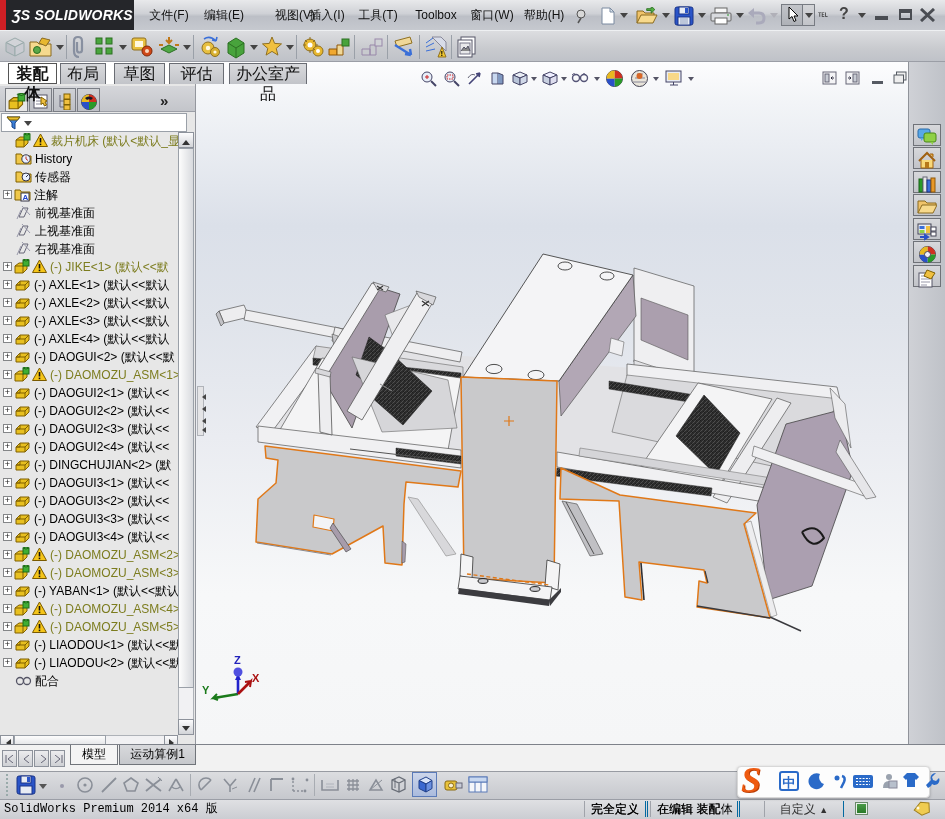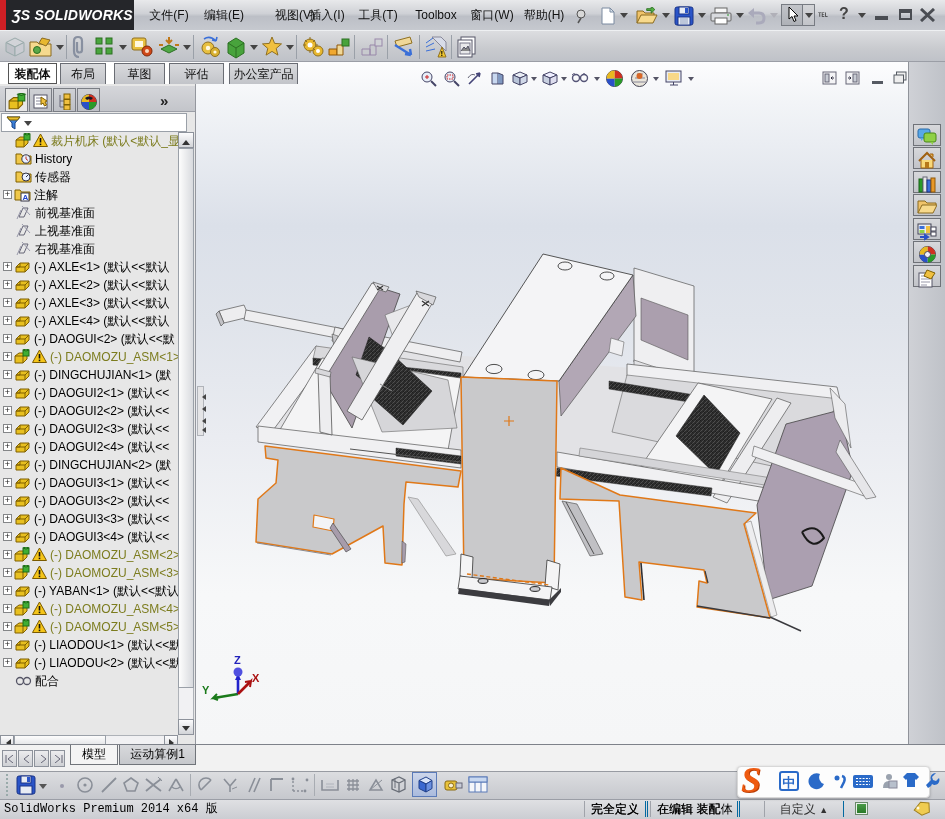--- a/index.html
+++ b/index.html
@@ -4,21 +4,21 @@
 html,body{width:945px;height:819px;overflow:hidden}
 body{font-family:"Liberation Sans",sans-serif;position:relative;background:#c9ccd2}
 .abs{position:absolute}
 #titlebar{left:0;top:0;width:945px;height:30px;background:linear-gradient(#e8e9eb,#cfd1d6 45%,#bcbfc6 55%,#c6c9cf)}
 #logo{left:0;top:0;width:134px;height:30px;background:#25262a}
 #logo .red{position:absolute;left:0;top:0;width:6px;height:30px;background:#cf1f25}
 #logo .tx{position:absolute;left:12px;top:7px;color:#fff;font-size:14px;font-weight:bold;font-style:italic;letter-spacing:.2px}
 .menuitem{position:absolute;top:0;height:30px;line-height:30px;font-size:12px;color:#111;text-align:center}
 #tb2{left:0;top:30px;width:945px;height:32px;background:linear-gradient(#dcdde0,#c8cace 60%,#bfc2c8);border-top:1px solid #eef0f2;border-bottom:1px solid #9b9ea6}
 #tabrow{left:0;top:62px;width:945px;height:22px;background:#fff}
-.ctab{position:absolute;top:63px;height:21px;line-height:20px;font-size:12px;text-align:center;color:#111;border:1px solid #6a6d74;border-bottom:none;background:linear-gradient(#d9dadd,#c2c4c9);z-index:2}
+.ctab{position:absolute;top:63px;height:21px;line-height:20px;font-size:16px;text-align:center;color:#111;border:1px solid #6a6d74;border-bottom:none;background:linear-gradient(#d9dadd,#c2c4c9);z-index:2}
 .ctab.act{background:#fff;font-weight:bold;border:1px solid #555;z-index:3}
 #viewport{left:196px;top:62px;width:712px;height:682px;background:linear-gradient(#fdfdfe 0%,#f2f4f7 6%,#dbe0e9 24%,#e0e4eb 38%,#eaecf1 55%,#f7f8f9 78%,#f5f6f7 100%)}
 #lpanel{left:0;top:84px;width:196px;height:666px;background:#e7e7e7;border-right:1px solid #94979e}
 #ptabs{left:0;top:86px;width:195px;height:26px;background:linear-gradient(#d5d6da,#c3c5ca);border-bottom:1px solid #9b9ea6}
 .ptab{position:absolute;top:88px;width:23px;height:24px;border:1px solid #7a7d84;background:linear-gradient(#cfd1d5,#bdbfc5)}
 .ptab.act{background:#e7e7e7}
 #filterrow{left:1px;top:113px;width:186px;height:19px;background:#fff;border:1px solid #9aa0a8}
 #tree{left:1px;top:132px;width:177px;height:603px;overflow:hidden;background:#e7e7e7}
 .trow{position:relative;height:18px;white-space:nowrap;font-family:"Liberation Sans",sans-serif;font-size:12px;line-height:18px;color:#000}
 .olive{color:#7c7c1e}
@@ -206,21 +206,21 @@
       <rect x="2" y="5" width="14" height="17" fill="#fff" stroke="#556"></rect>
       <rect x="4" y="8" width="10" height="11" fill="#e8e8ea" stroke="#778"></rect>
       <path d="M5 16 l3 -4 2 2 2 -3 2 5" fill="#888" stroke="#556"></path>
     </svg>
 </div>
 <div class="abs" id="tabrow"></div>
 <div class="abs ctab act" style="left:8px;width:49px">装配体</div>
 <div class="abs ctab" style="left:60px;width:46px">布局</div>
 <div class="abs ctab" style="left:114px;width:51px">草图</div>
 <div class="abs ctab" style="left:169px;width:55px">评估</div>
-<div class="abs ctab" style="left:229px;width:69px">办公室产品</div>
+<div class="abs ctab" style="left:229px;width:78px">办公室产品</div>
 <div class="abs" id="viewport"></div>
 <div id="hud">
 <svg class="abs" style="left:420px;top:70px" width="17" height="17" viewBox="0 0 17 17">
       <circle cx="7" cy="7" r="5" fill="#e8eef8" stroke="#446"></circle>
       <path d="M11 11 L16 16" stroke="#446" stroke-width="2"></path>
       <path d="M5 7 h4 M7 5 v4" stroke="#c22"></path>
     </svg>
 <svg class="abs" style="left:443px;top:70px" width="17" height="17" viewBox="0 0 17 17">
       <circle cx="7" cy="7" r="5" fill="#e8eef8" stroke="#446"></circle>
       <path d="M11 11 L16 16" stroke="#446" stroke-width="2"></path>
@@ -489,20 +489,30 @@
         <path d="M2 14 L6 5 M7 1 L15 10" stroke="#99a" fill="none"></path>
       </svg><span class="tt">前视基准面</span></div>
 <div class="trow"><span class="pmsp"></span><svg class="ti" width="17" height="15" viewBox="0 0 17 15">
         <path d="M4 12 L8 3 L13 3 L9 12 z" fill="none" stroke="#667"></path>
         <path d="M2 14 L6 5 M7 1 L15 10" stroke="#99a" fill="none"></path>
       </svg><span class="tt">上视基准面</span></div>
 <div class="trow"><span class="pmsp"></span><svg class="ti" width="17" height="15" viewBox="0 0 17 15">
         <path d="M4 12 L8 3 L13 3 L9 12 z" fill="none" stroke="#667"></path>
         <path d="M2 14 L6 5 M7 1 L15 10" stroke="#99a" fill="none"></path>
       </svg><span class="tt">右视基准面</span></div>
+<div class="trow olive"><span class="pm">+</span><svg class="ti" width="17" height="15" viewBox="0 0 17 15">
+        <path d="M1 7 l4 -3 8 0 0 6 -4 4 -8 0 z" fill="#e8c020" stroke="#806000"></path>
+        <path d="M1 7 l8 0 4 -3 M9 7 l0 7" fill="none" stroke="#806000"></path>
+        <rect x="9" y="1" width="6" height="6" fill="#3fae34" stroke="#1e6e18"></rect>
+        <path d="M9 1 l3 -1 3 1 -3 1z" fill="#6fd060" stroke="#1e6e18"></path>
+      </svg><svg class="ti" style="margin-left:1px" width="15" height="15" viewBox="0 0 15 15">
+        <path d="M7.5 1 L14.5 13.5 H.5 z" fill="#f5c518" stroke="#7a5a00"></path>
+        <rect x="6.7" y="5" width="1.6" height="4.5" fill="#111"></rect>
+        <rect x="6.7" y="10.6" width="1.6" height="1.6" fill="#111"></rect>
+      </svg><span class="tt">(-) JIKE&lt;1&gt; (默认&lt;&lt;默</span></div>
 <div class="trow"><span class="pm">+</span><svg class="ti" width="17" height="15" viewBox="0 0 17 15">
         <path d="M2 8 l4 -4 9 0 0 5 -4 4 -9 0 z" fill="#e8c020" stroke="#806000"></path>
         <path d="M2 8 l9 0 4 -4 M11 8 l0 5" fill="none" stroke="#806000"></path>
         <path d="M6 4 l0 4 -4 0" fill="none" stroke="#806000"></path>
       </svg><span class="tt">(-) AXLE&lt;1&gt; (默认&lt;&lt;默认</span></div>
 <div class="trow"><span class="pm">+</span><svg class="ti" width="17" height="15" viewBox="0 0 17 15">
         <path d="M2 8 l4 -4 9 0 0 5 -4 4 -9 0 z" fill="#e8c020" stroke="#806000"></path>
         <path d="M2 8 l9 0 4 -4 M11 8 l0 5" fill="none" stroke="#806000"></path>
         <path d="M6 4 l0 4 -4 0" fill="none" stroke="#806000"></path>
       </svg><span class="tt">(-) AXLE&lt;2&gt; (默认&lt;&lt;默认</span></div>
@@ -524,25 +534,20 @@
 <div class="trow olive"><span class="pm">+</span><svg class="ti" width="17" height="15" viewBox="0 0 17 15">
         <path d="M1 7 l4 -3 8 0 0 6 -4 4 -8 0 z" fill="#e8c020" stroke="#806000"></path>
         <path d="M1 7 l8 0 4 -3 M9 7 l0 7" fill="none" stroke="#806000"></path>
         <rect x="9" y="1" width="6" height="6" fill="#3fae34" stroke="#1e6e18"></rect>
         <path d="M9 1 l3 -1 3 1 -3 1z" fill="#6fd060" stroke="#1e6e18"></path>
       </svg><svg class="ti" style="margin-left:1px" width="15" height="15" viewBox="0 0 15 15">
         <path d="M7.5 1 L14.5 13.5 H.5 z" fill="#f5c518" stroke="#7a5a00"></path>
         <rect x="6.7" y="5" width="1.6" height="4.5" fill="#111"></rect>
         <rect x="6.7" y="10.6" width="1.6" height="1.6" fill="#111"></rect>
       </svg><span class="tt">(-) DAOMOZU_ASM&lt;1&gt; (</span></div>
-<div class="trow"><span class="pm">+</span><svg class="ti" width="17" height="15" viewBox="0 0 17 15">
-        <path d="M2 8 l4 -4 9 0 0 5 -4 4 -9 0 z" fill="#e8c020" stroke="#806000"></path>
-        <path d="M2 8 l9 0 4 -4 M11 8 l0 5" fill="none" stroke="#806000"></path>
-        <path d="M6 4 l0 4 -4 0" fill="none" stroke="#806000"></path>
-      </svg><span class="tt">(-) DINGCHUJIAN&lt;1&gt; (默</span></div>
 <div class="trow"><span class="pm">+</span><svg class="ti" width="17" height="15" viewBox="0 0 17 15">
         <path d="M2 8 l4 -4 9 0 0 5 -4 4 -9 0 z" fill="#e8c020" stroke="#806000"></path>
         <path d="M2 8 l9 0 4 -4 M11 8 l0 5" fill="none" stroke="#806000"></path>
         <path d="M6 4 l0 4 -4 0" fill="none" stroke="#806000"></path>
       </svg><span class="tt">(-) DAOGUI2&lt;1&gt; (默认&lt;&lt;</span></div>
 <div class="trow"><span class="pm">+</span><svg class="ti" width="17" height="15" viewBox="0 0 17 15">
         <path d="M2 8 l4 -4 9 0 0 5 -4 4 -9 0 z" fill="#e8c020" stroke="#806000"></path>
         <path d="M2 8 l9 0 4 -4 M11 8 l0 5" fill="none" stroke="#806000"></path>
         <path d="M6 4 l0 4 -4 0" fill="none" stroke="#806000"></path>
       </svg><span class="tt">(-) DAOGUI2&lt;2&gt; (默认&lt;&lt;</span></div>

